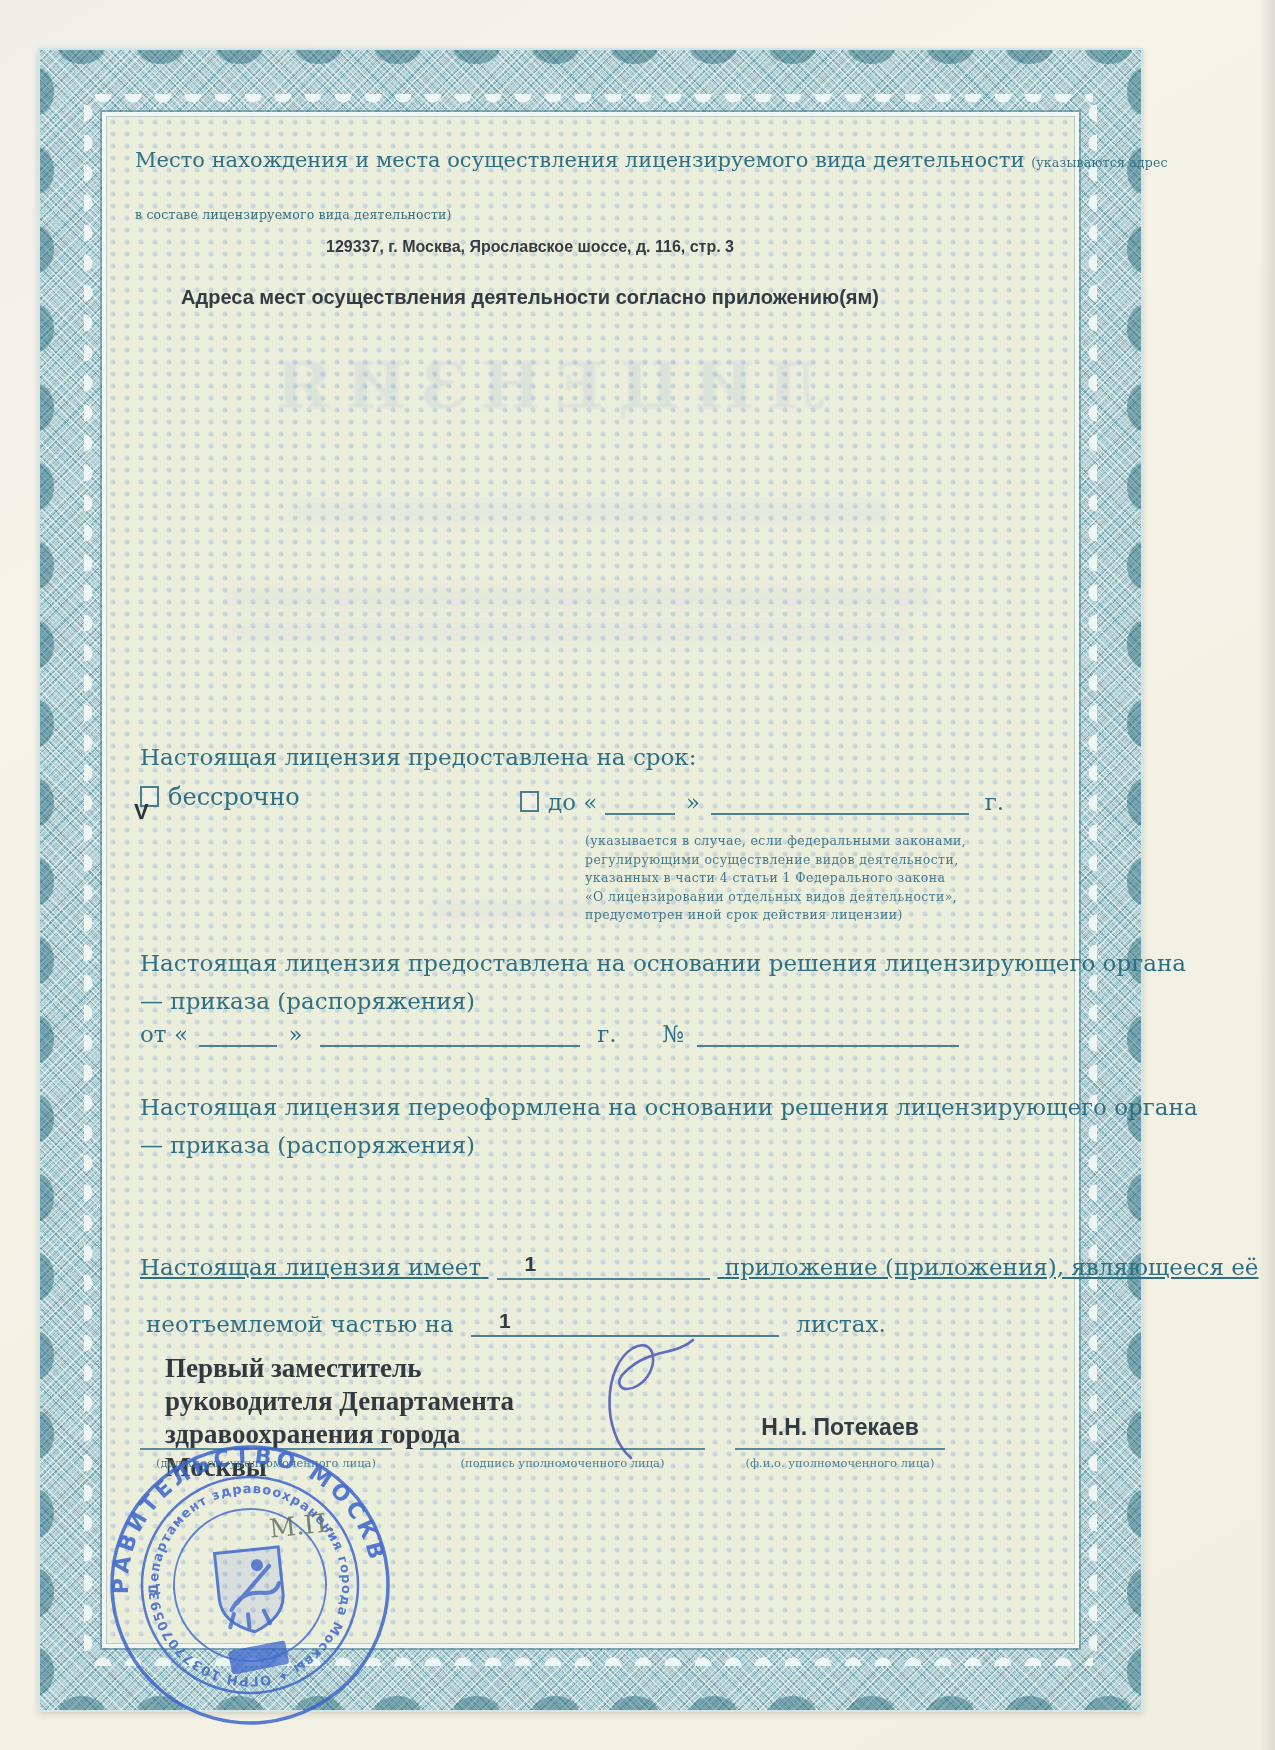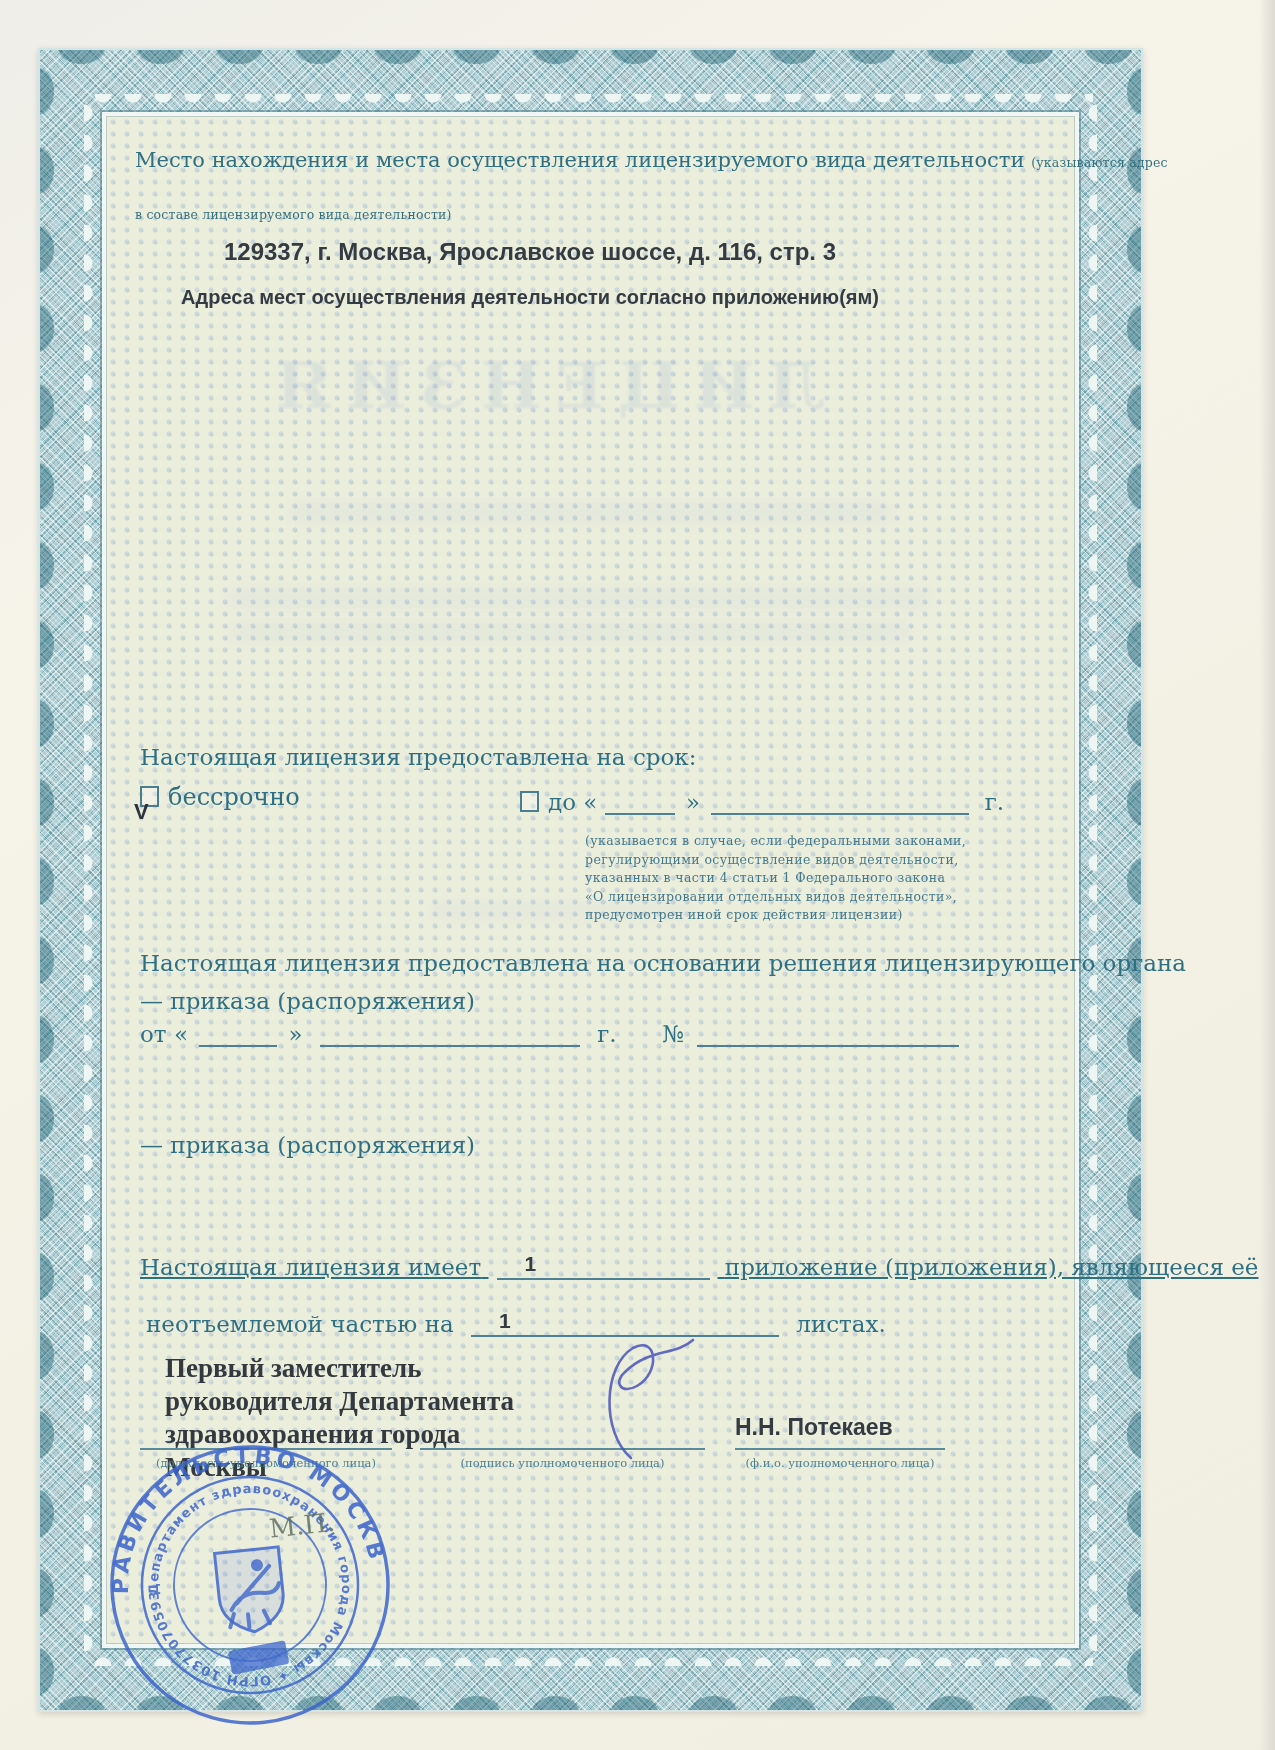--- a/index.html
+++ b/index.html
@@ -78,21 +78,21 @@
   </div>
 
   <div class="content">
 
     <div class="abs big-title teal" style="left:135px;top:148px;">
       <span>Место нахождения и места осуществления лицензируемого вида деятельности</span>
       <span class="note">(указываются адрес</span>
     </div>
     <div class="abs note" style="left:135px;top:207px;">в составе лицензируемого вида деятельности)</div>
 
-    <div class="abs bold-fill center" style="left:135px;top:238px;width:790px;font-size:24px;">129337, г. Москва, Ярославское шоссе, д. 116, стр. 3</div>
+    <div class="abs bold-fill center" style="left:135px;top:238px;width:790px;font-size:16px;">129337, г. Москва, Ярославское шоссе, д. 116, стр. 3</div>
     <div class="abs bold-fill center" style="left:135px;top:286px;width:790px;font-size:20px;">Адреса мест осуществления деятельности согласно приложению(ям)</div>
 
     <div class="abs ghost" style="left:295px;top:348px;width:530px;">ЛИЦЕНЗИЯ</div>
     <div class="smudge" style="left:290px;top:505px;width:600px;height:16px;"></div>
     <div class="smudge" style="left:230px;top:590px;width:700px;height:16px;"></div>
     <div class="smudge" style="left:230px;top:625px;width:680px;height:14px;"></div>
     <div class="smudge" style="left:430px;top:905px;width:260px;height:12px;"></div>
 
     <div class="abs form" style="left:140px;top:744px;">Настоящая лицензия предоставлена на срок:</div>
     <div class="abs form" style="left:140px;top:783px;font-size:24px;">
@@ -119,40 +119,41 @@
     <div class="abs form" style="left:140px;top:1015px;">
       <span>от «</span>
       <span class="uline w78" style="margin:0 4px;"><span class="bold-fill"></span></span>
       <span>»</span>
       <span class="uline w260" style="margin-left:10px;"><span class="bold-fill"></span></span>
       <span style="margin-left:10px;">г.</span>
       <span style="margin-left:38px;">№</span>
       <span class="uline w262" style="margin-left:6px;"><span class="bold-fill"></span></span>
     </div>
 
+    <div class="abs form" style="left:140px;top:1094px;">Настоящая лицензия переоформлена на основании решения лицензирующего органа</div>
     <div class="abs form" style="left:140px;top:1132px;">— приказа (распоряжения)</div>
 
     <div class="abs form" style="left:140px;top:1248px;text-decoration:underline;">
       <span>Настоящая лицензия имеет</span>
       <span class="uline w185 val-left" style="margin:0 8px;"><span class="bold-fill">1</span></span>
       <span>приложение (приложения), являющееся её</span>
     </div>
     <div class="abs form" style="left:146px;top:1305px;">
       <span>неотъемлемой частью на</span>
       <span class="uline w280 val-left" style="margin:0 10px;"><span class="bold-fill">1</span></span>
       <span>листах.</span>
     </div>
 
     <div class="abs sig-pos" style="left:165px;top:1352px;">
       <div>Первый заместитель</div>
       <div>руководителя Департамента</div>
       <div>здравоохранения города</div>
       <div>Москвы</div>
     </div>
-    <div class="abs bold-fill" style="left:735px;top:1414px;width:210px;font-size:23px;text-align:left;">Н.Н. Потекаев</div>
+    <div class="abs bold-fill" style="left:735px;top:1414px;width:210px;font-size:23px;text-align:center;">Н.Н. Потекаев</div>
 
     <div class="sig-line" style="left:140px;top:1448px;width:252px;"></div>
     <div class="sig-line" style="left:420px;top:1448px;width:285px;"></div>
     <div class="sig-line" style="left:735px;top:1448px;width:210px;"></div>
 
     <div class="abs caption" style="left:140px;top:1456px;width:252px;">(должность уполномоченного лица)</div>
     <div class="abs caption" style="left:420px;top:1456px;width:285px;">(подпись уполномоченного лица)</div>
     <div class="abs caption" style="left:735px;top:1456px;width:210px;">(ф.и.о. уполномоченного лица)</div>
   </div>
 

